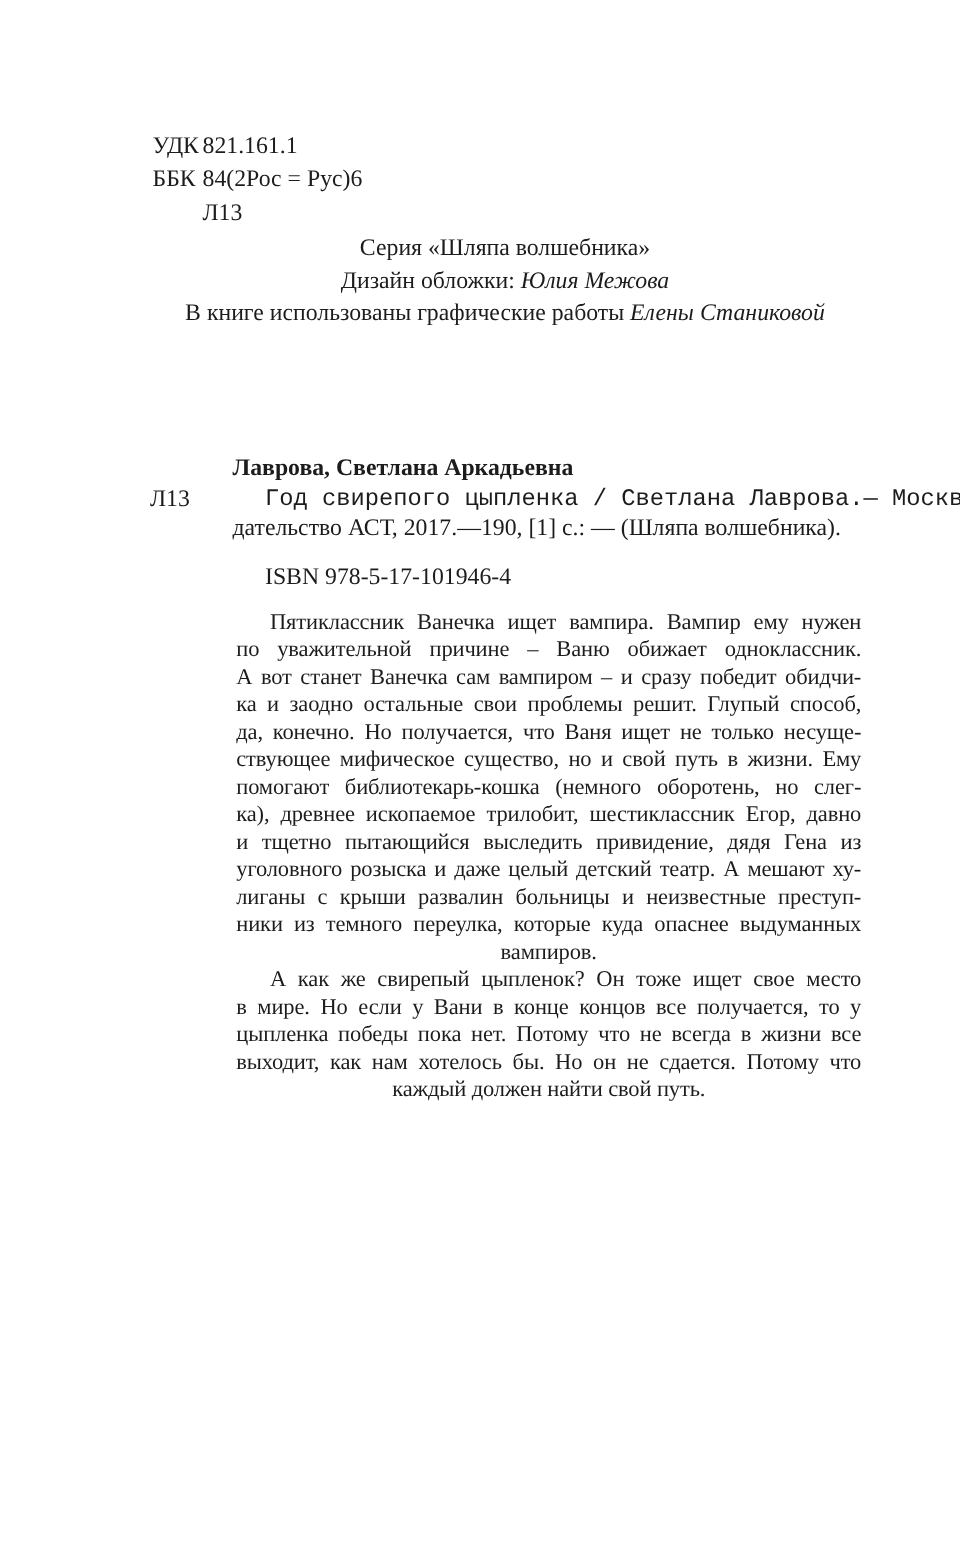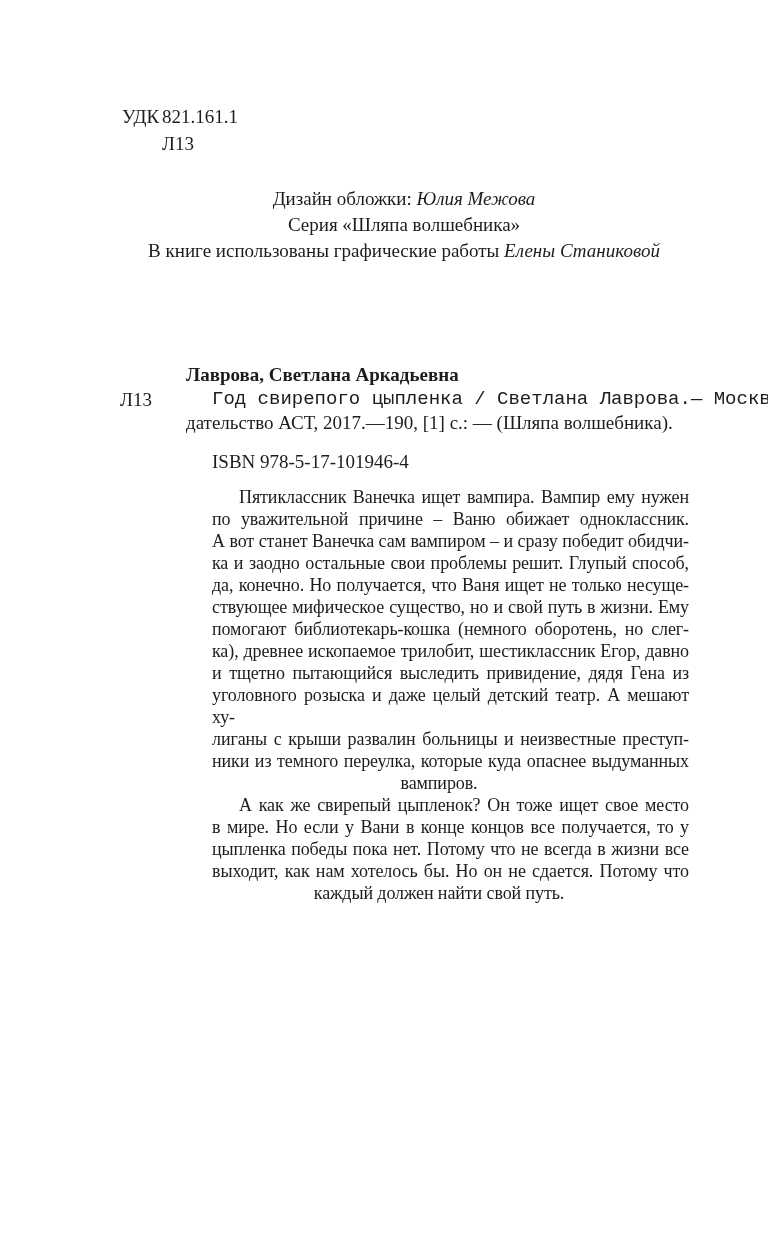--- a/index.html
+++ b/index.html
@@ -57,44 +57,44 @@
     position: absolute;
     top: 486px; left: 189px; width: 500px;
     font-size: 18px; line-height: 22px;
     letter-spacing: -0.1px;
   }
   .ann-body {
     white-space: pre-line;
     text-align: justify;
     text-align-last: justify;
     text-indent: 27px;
-    margin-left: 23px;
   }
   .ann-last { text-align: center; white-space: pre-line; }
   
   .copyright {
     position: absolute;
     top: 1020px; left: 257px;
     font-size: 19px; line-height: 24.5px;
     white-space: nowrap;
   }
 </style>
 </head>
 <body>
 
 <div class="page">
 
   <div class="codes">
     <span class="row"><span class="lbl">УДК</span><span>821.161.1</span></span>
+    <span class="row"><span class="lbl">ББК</span><span>84(2Рос = Рус)6</span></span>
     <span class="row authsign">Л13</span>
   </div>
 
   <div class="header">
+    <div>Серия «Шляпа волшебника»</div>
     <div><span>Дизайн обложки: </span><span class="it">Юлия Межова</span></div>
-    <div>Серия «Шляпа волшебника»</div>
     <div class="graphics-line"><span>В книге использованы графические работы </span><span class="it">Елены Станиковой</span></div>
   </div>
 
   <div class="card">
     <span class="code">Л13</span>
     <div class="author">Лаврова, Светлана Аркадьевна</div>
     <div class="desc1">Год свирепого цыпленка / Светлана Лаврова.— Москва: Из-</div>
     <div class="desc2">дательство АСТ, 2017.—190, [1] с.: — (Шляпа волшебника).</div>
     <div class="isbn">ISBN 978-5-17-101946-4</div>
   </div>

